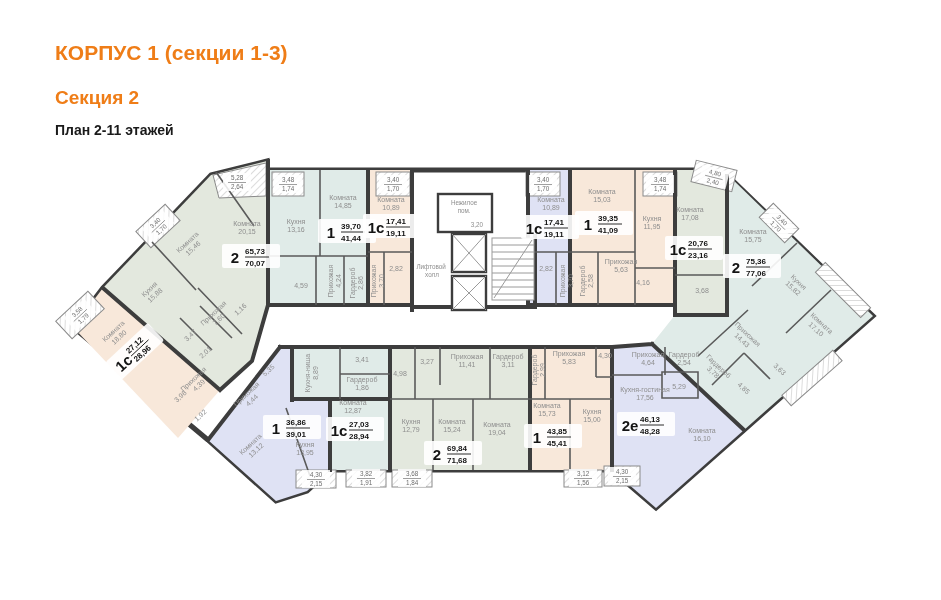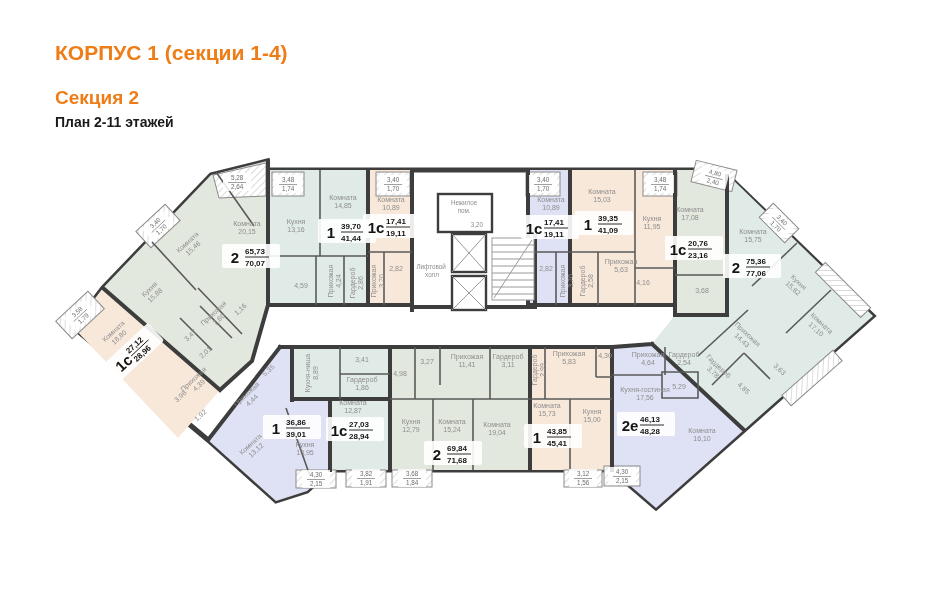--- a/index.html
+++ b/index.html
@@ -1,21 +1,21 @@
 <!DOCTYPE html>
 <html><head>
 <meta charset="utf-8">
 <style>
   html,body{margin:0;padding:0;background:#fff;}
   .stage{position:relative;width:941px;height:600px;background:#fff;overflow:hidden;
          font-family:"Liberation Sans",sans-serif;}
   .hdr{position:absolute;left:55px;top:40px;line-height:1.25;}
   .hdr .t1{font-size:21px;font-weight:bold;}
   .hdr .t2{font-size:19px;font-weight:bold;margin-top:20px;}
-  .hdr .t3{font-size:14px;font-weight:bold;color:#1a1a1a;margin-top:4px;}
+  .hdr .t3{font-size:14px;font-weight:bold;color:#1a1a1a;margin-top:12px;}
   svg{position:absolute;left:0;top:0;}
   .rl{font-size:7px;fill:#8e8e8e;text-anchor:middle;}
   .rl tspan{text-anchor:middle;}
   .bl text{font-size:6.3px;fill:#6d6d6d;text-anchor:middle;}
   .bl rect{fill:#ffffff;opacity:.85;}
   .bl line{stroke:#777;stroke-width:.7;}
   .bd rect{fill:#ffffff;opacity:.9;}
   .bd .bt{font-size:15px;font-weight:bold;fill:#141414;text-anchor:middle;}
   .bd .ba{font-size:8px;font-weight:bold;fill:#141414;text-anchor:start;}
   .bd line{stroke:#141414;stroke-width:.9;}
@@ -27,21 +27,21 @@
   .shaft{fill:#fff;stroke:#3d3d3d;stroke-width:2.4;}
   .shaftx{stroke:#9a9a9a;stroke-width:1;}
   .stair{stroke:#9a9a9a;stroke-width:1;}
 </style>
 </head>
 <body>
 
 <div class="stage">
 
   <div class="hdr">
-    <div class="t1" style="color: rgb(239, 125, 23);">КОРПУС 1 (секции 1-4)</div>
+    <div class="t1" style="color: rgb(239, 125, 23);">КОРПУС 1 (секции 1-3)</div>
     <div class="t2" style="color: rgb(239, 125, 23);">Секция 2</div>
     <div class="t3">План 2-11 этажей</div>
   </div>
 
   <svg width="941" height="600" viewBox="0 0 941 600">
     <defs>
       <pattern id="h" width="5" height="5" patternTransform="rotate(45)" patternUnits="userSpaceOnUse">
         <rect width="5" height="5" fill="#ffffff"></rect>
         <line x1="0" y1="0" x2="0" y2="5" stroke="#b9b9b9" stroke-width="1"></line>
       </pattern>

